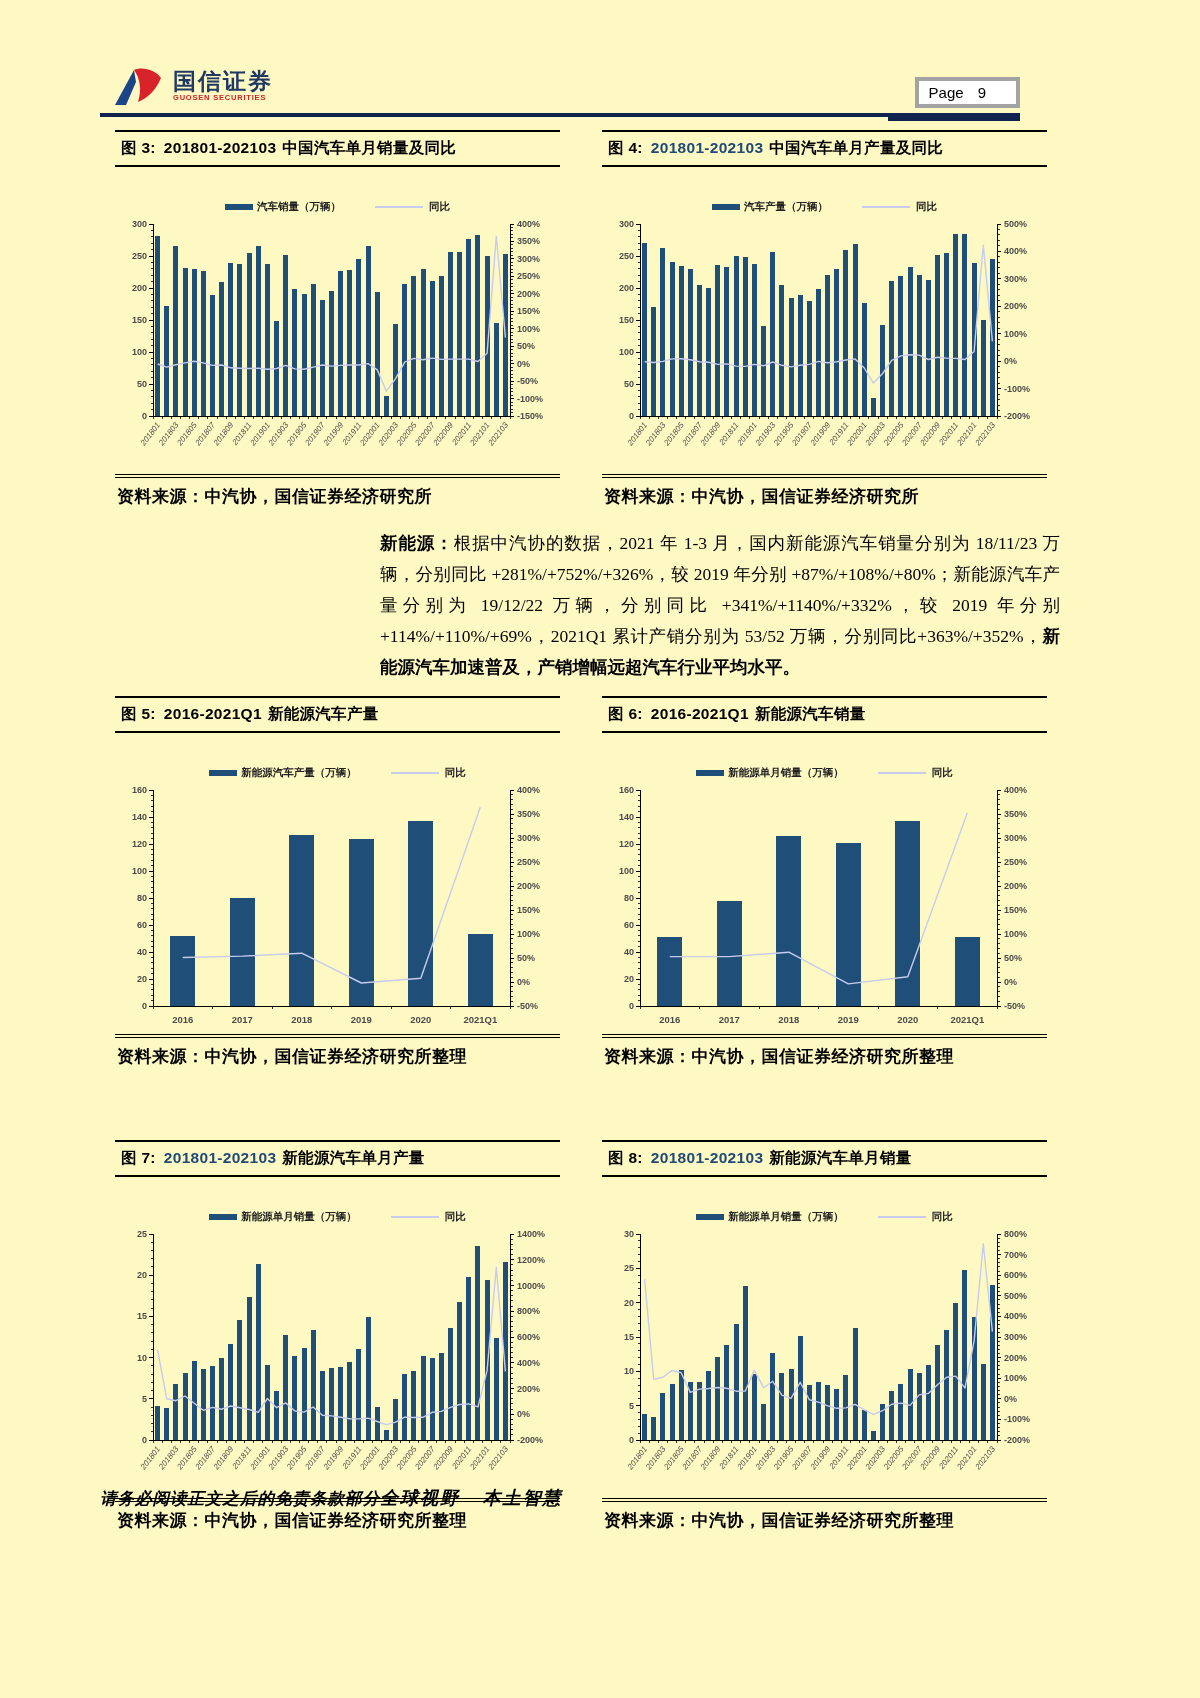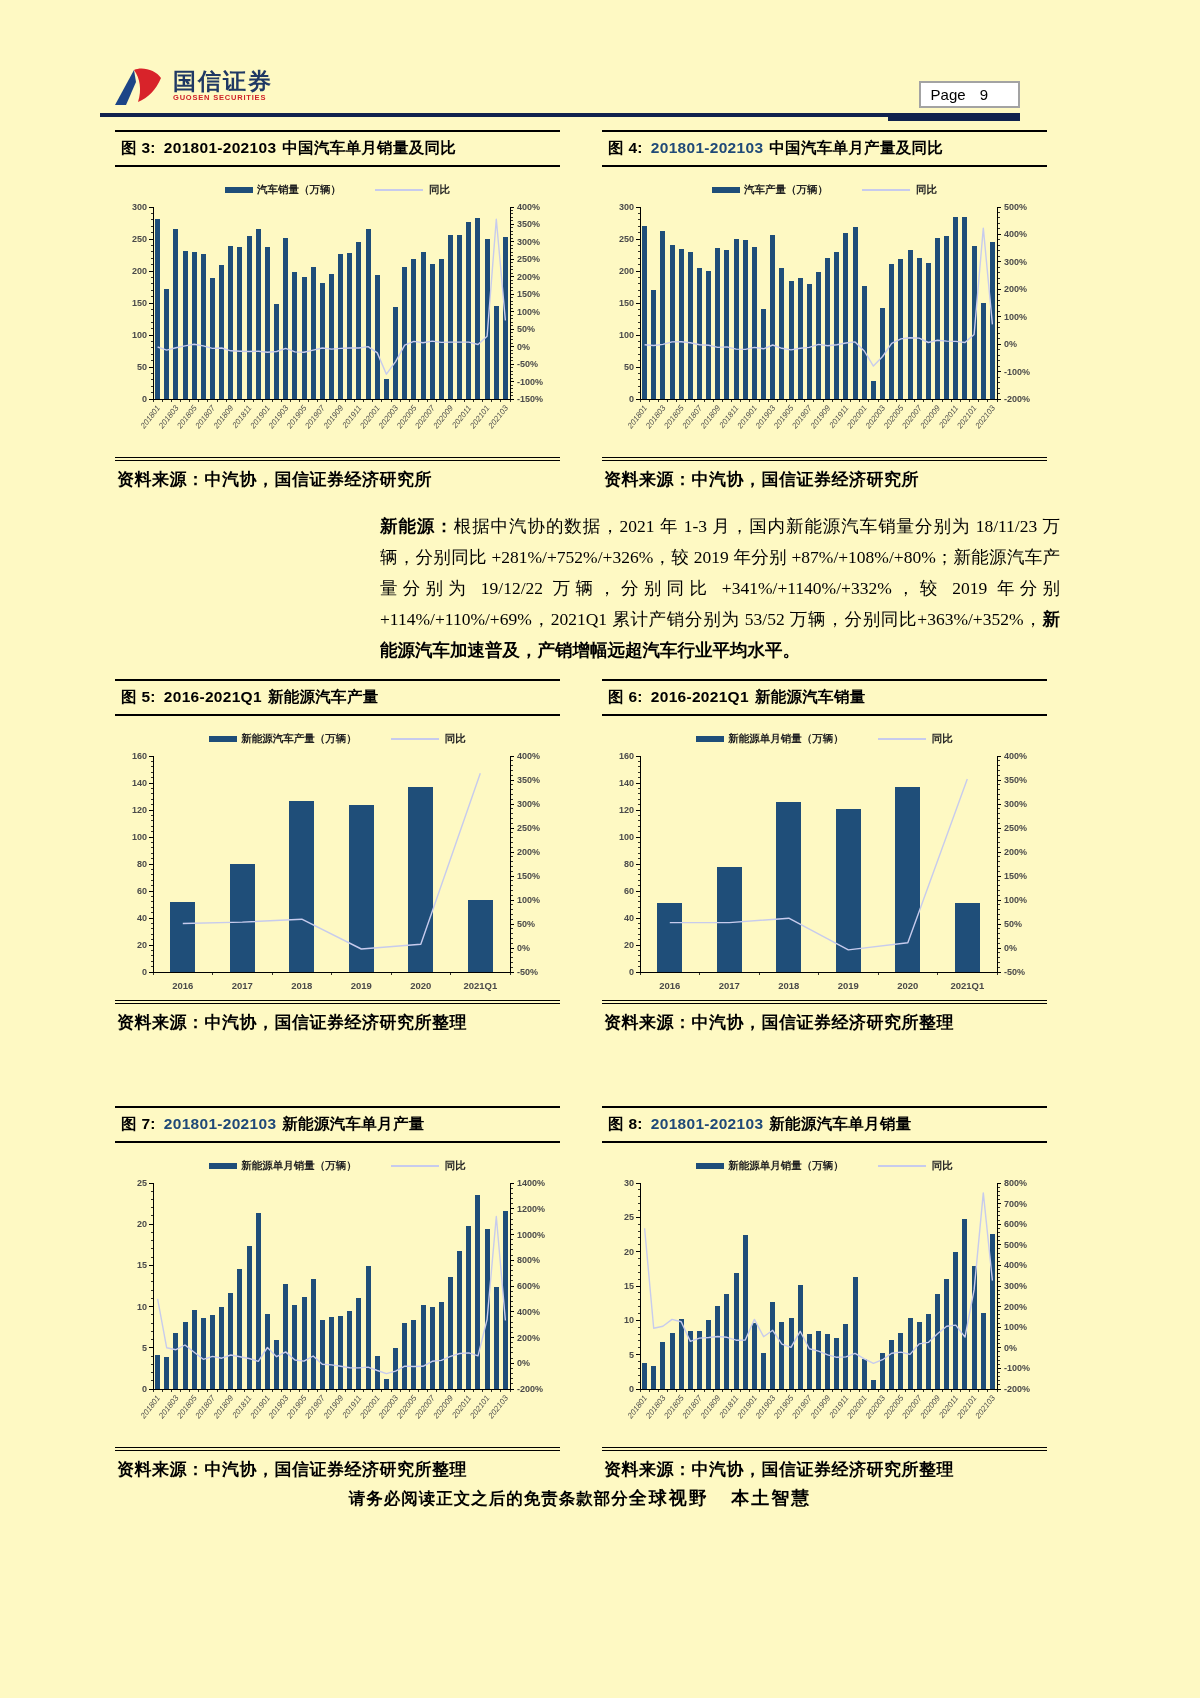--- a/index.html
+++ b/index.html
@@ -4,48 +4,48 @@
 <style>
   html,body{margin:0;padding:0;background:#ffffff;}
   .page{position:relative;width:1200px;height:1698px;background:#fef9c3;overflow:hidden;
         font-family:"Liberation Sans",sans-serif;color:#000;}
   
   .hdr{display:flex;justify-content:space-between;align-items:flex-end;padding:64px 180px 0 112px;}
   .logo{display:flex;align-items:center;gap:9px;}
   .logo-texts{display:flex;flex-direction:column;line-height:1;}
   .logo-cn{font-size:23px;font-weight:bold;color:#1f3864;letter-spacing:2px;}
   .logo-en{font-size:7.5px;color:#cf2128;font-weight:bold;letter-spacing:.8px;margin-top:1px;}
-  .pagebox{border:2px solid #a3a3a3;padding:3px 30px 3px 10px;font-size:15px;background:#fff;}
+  .pagebox{border:4px solid #a3a3a3;padding:3px 30px 3px 10px;font-size:15px;background:#fff;}
   .pagebox span{margin-right:14px;}
   .pagebox .num{margin-right:0;}
   .rule{height:4px;background:#10224e;margin:5px 180px 0 100px;}
   .pb-ul{position:absolute;right:180px;top:117px;width:132px;height:4px;background:#10224e;}
   
   .row{display:flex;gap:42px;margin:13px 0 0 115px;}
   .chart-block{width:445px;}
   .cb-title{border-top:2px solid #000;border-bottom:2px solid #000;padding:6px 2px 6px 6px;
             font-size:15.5px;font-weight:bold;letter-spacing:.3px;}
   .cb-title .fig{margin-right:8px;}
   .cb-title .rng{margin-right:6px;}
-  .cb-legend{display:flex;justify-content:center;align-items:center;margin:16px 0 0;text-align:right;}
+  .cb-legend{display:flex;justify-content:center;align-items:center;margin:33px 0 0;text-align:right;}
   .sw-bar{width:28px;height:6px;background:#1f4e79;margin-right:4px;}
   .sw-line{width:48px;height:2px;background:#c7cbed;margin:0 6px 0 34px;}
   .lg-label{font-size:10.5px;font-weight:bold;color:#222;}
   .cb-sep{height:2px;border-top:1.5px solid #000;border-bottom:1.5px solid #000;margin-top:2px;}
   .cb-source{font-size:17px;font-weight:bold;padding:7px 0 0 2px;
              font-family:Liberation Sans, sans-serif;letter-spacing:.5px;}
   
   .para{margin:20px 140px 0 380px;font-size:17.5px;line-height:31px;text-align:justify;
         font-family:"Liberation Serif",serif;}
   .para .bold{font-weight:bold;}
   .row.gap-big{margin-top:72px;}
   
   .footer{position:absolute;left:100px;right:140px;top:1486px;display:flex;
-          justify-content:center;align-items:baseline;
-          font-family:"Liberation Serif",serif;font-weight:bold;}
+          justify-content:flex-start;align-items:baseline;
+          font-family:"Liberation Serif",serif;font-weight:bold;font-style:italic;}
   .footer-left{font-size:16.5px;letter-spacing:1px;}
   .footer-right{font-size:18px;letter-spacing:2px;word-spacing:16px;}
   svg{display:block;}
 </style>
 </head>
 <body>
 
 <div class="page">
 
   <div class="hdr">

